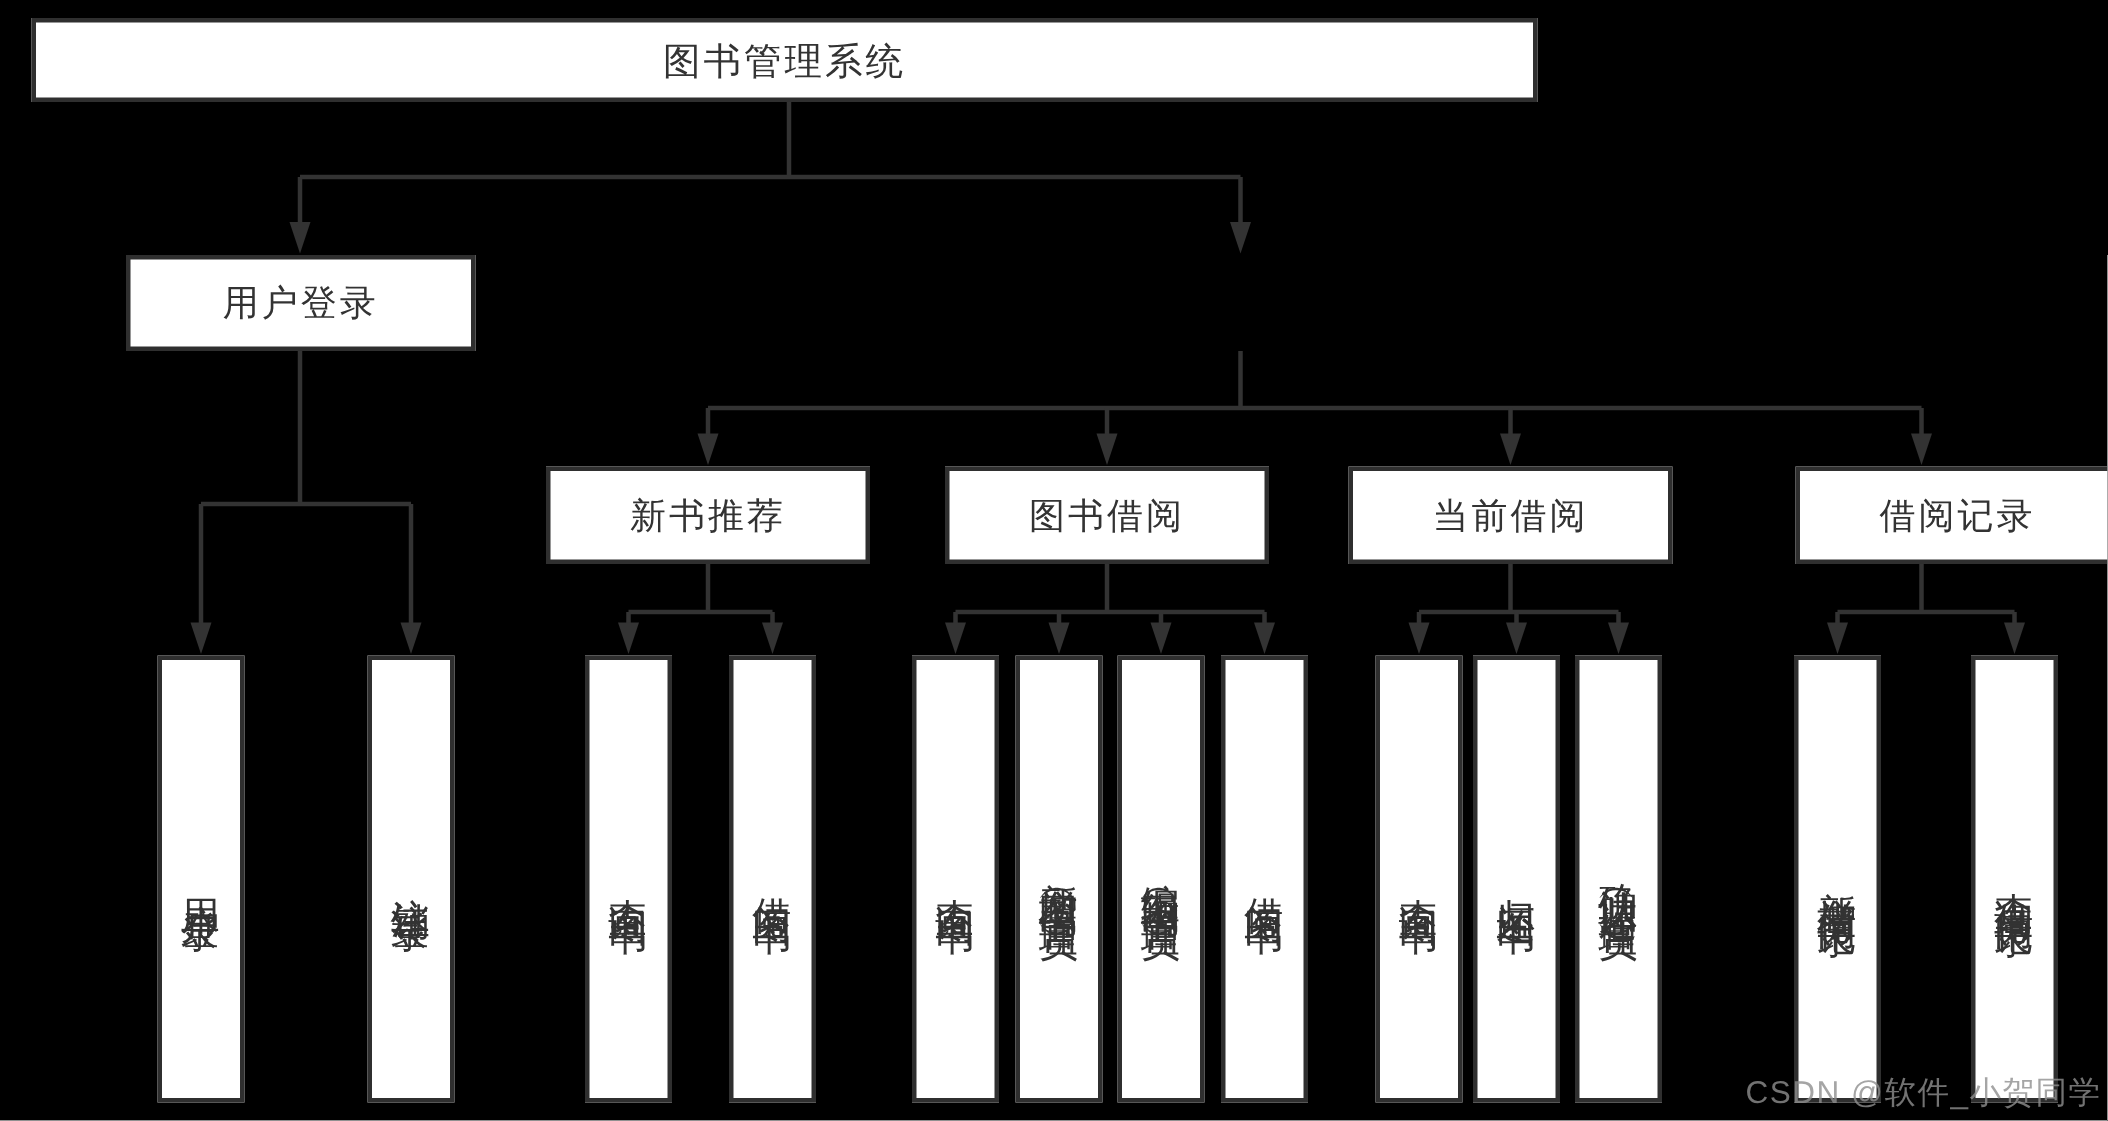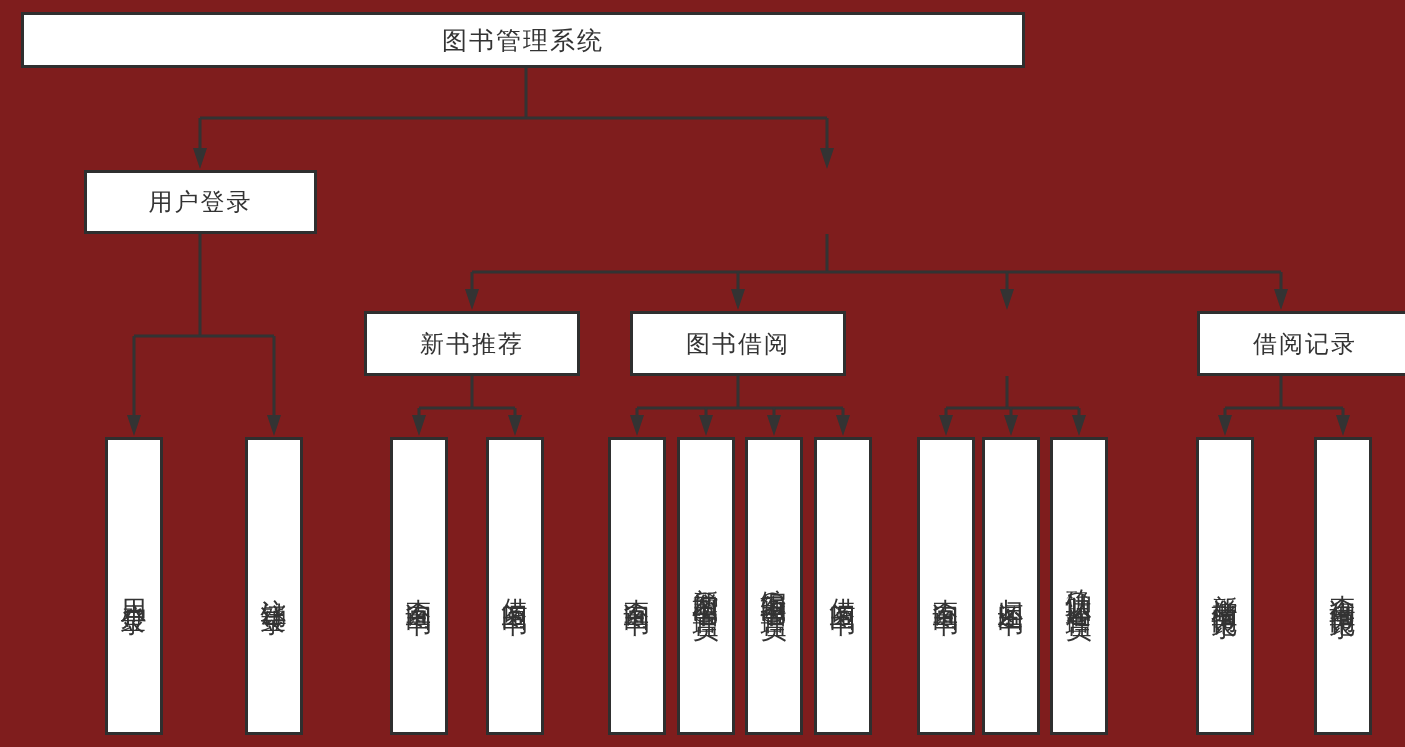--- a/index.html
+++ b/index.html
@@ -1,20 +1,20 @@
 <!DOCTYPE html>
 <html><head>
 <meta charset="utf-8">
 <style>
   html, body { margin: 0; padding: 0; background: #ffffff; }
   #canvas {
     position: relative;
     width: 1405px;
     height: 747px;
-    background: #7f1d1d;
+    background: #000000;
     font-family: "Liberation Sans", "DejaVu Sans", sans-serif;
     overflow: hidden;
   }
   #connectors {
     position: absolute;
     left: 0; top: 0;
     width: 1405px; height: 747px;
   }
   .node {
     position: absolute;
@@ -138,20 +138,23 @@
   <div class="node hbox lvl2" style="left:84px;">
     <span>用户登录</span>
   </div>
 
   <div class="node hbox lvl3" style="left:630px;">
     <span>图书借阅</span>
   </div>
   <div class="node hbox lvl3" style="left:364px;">
     <span>新书推荐</span>
   </div>
+  <div class="node hbox lvl3" style="left:899px;">
+    <span>当前借阅</span>
+  </div>
   <div class="node hbox lvl3" style="left:1173px;margin-left:24px;">
     <span>借阅记录</span>
   </div>
 
   <div class="node leaf" style="left:105px;">
     <span>用户登录</span>
   </div>
   <div class="node leaf" style="left:245px;">
     <span>注销登录</span>
   </div>
@@ -186,14 +189,15 @@
     <span>确认归还（管理员）</span>
   </div>
 
   <div class="node leaf" style="left:1196px;">
     <span>新增借阅记录</span>
   </div>
   <div class="node leaf" style="left:1314px;">
     <span>查询借阅记录</span>
   </div>
 
+  <div id="watermark">CSDN @软件_小贺同学</div>
 
 </div>
 
 </body></html>

